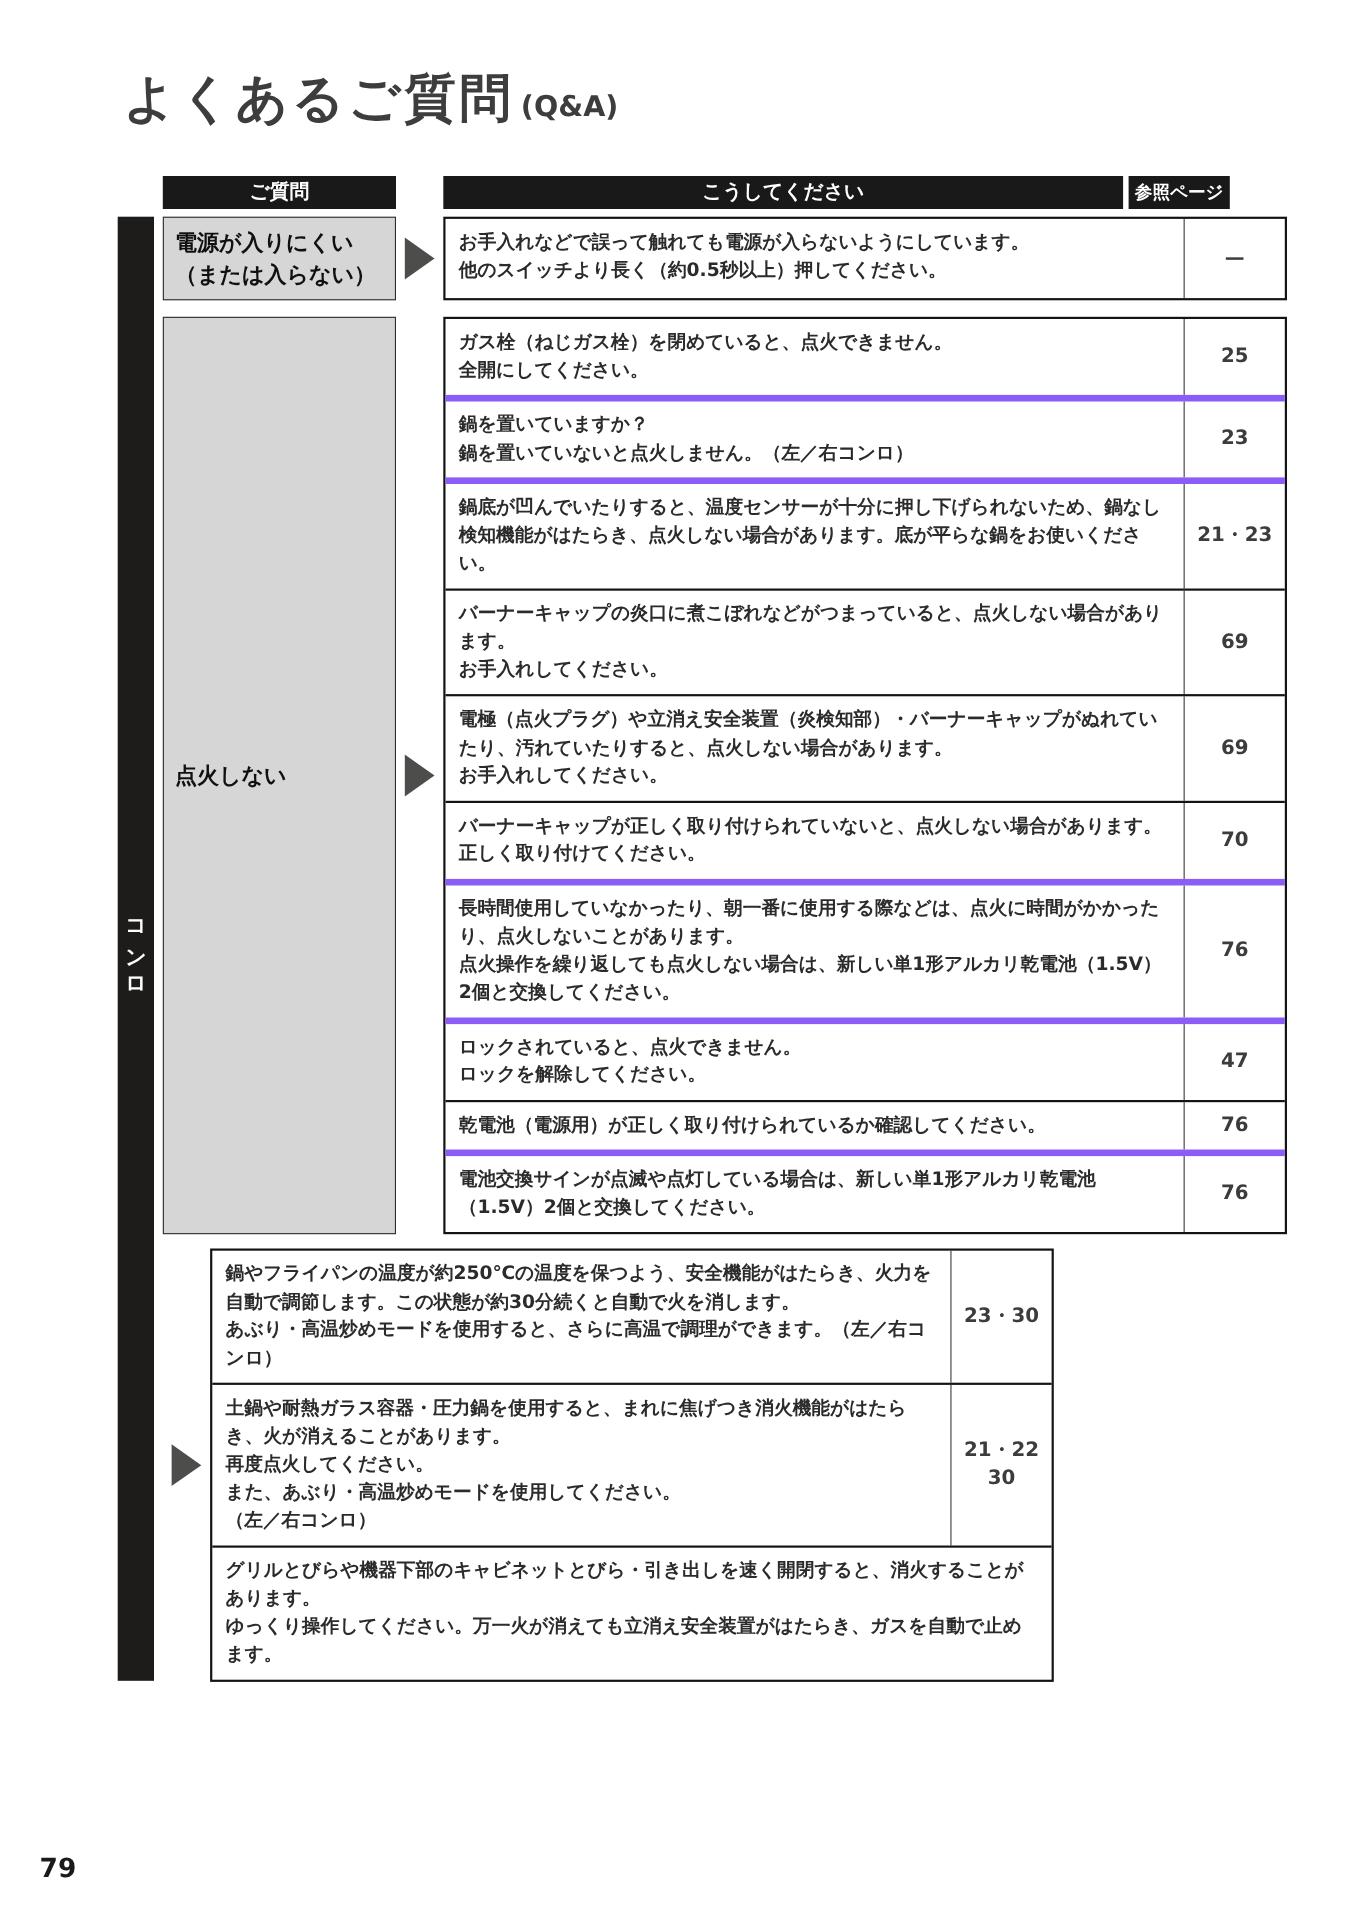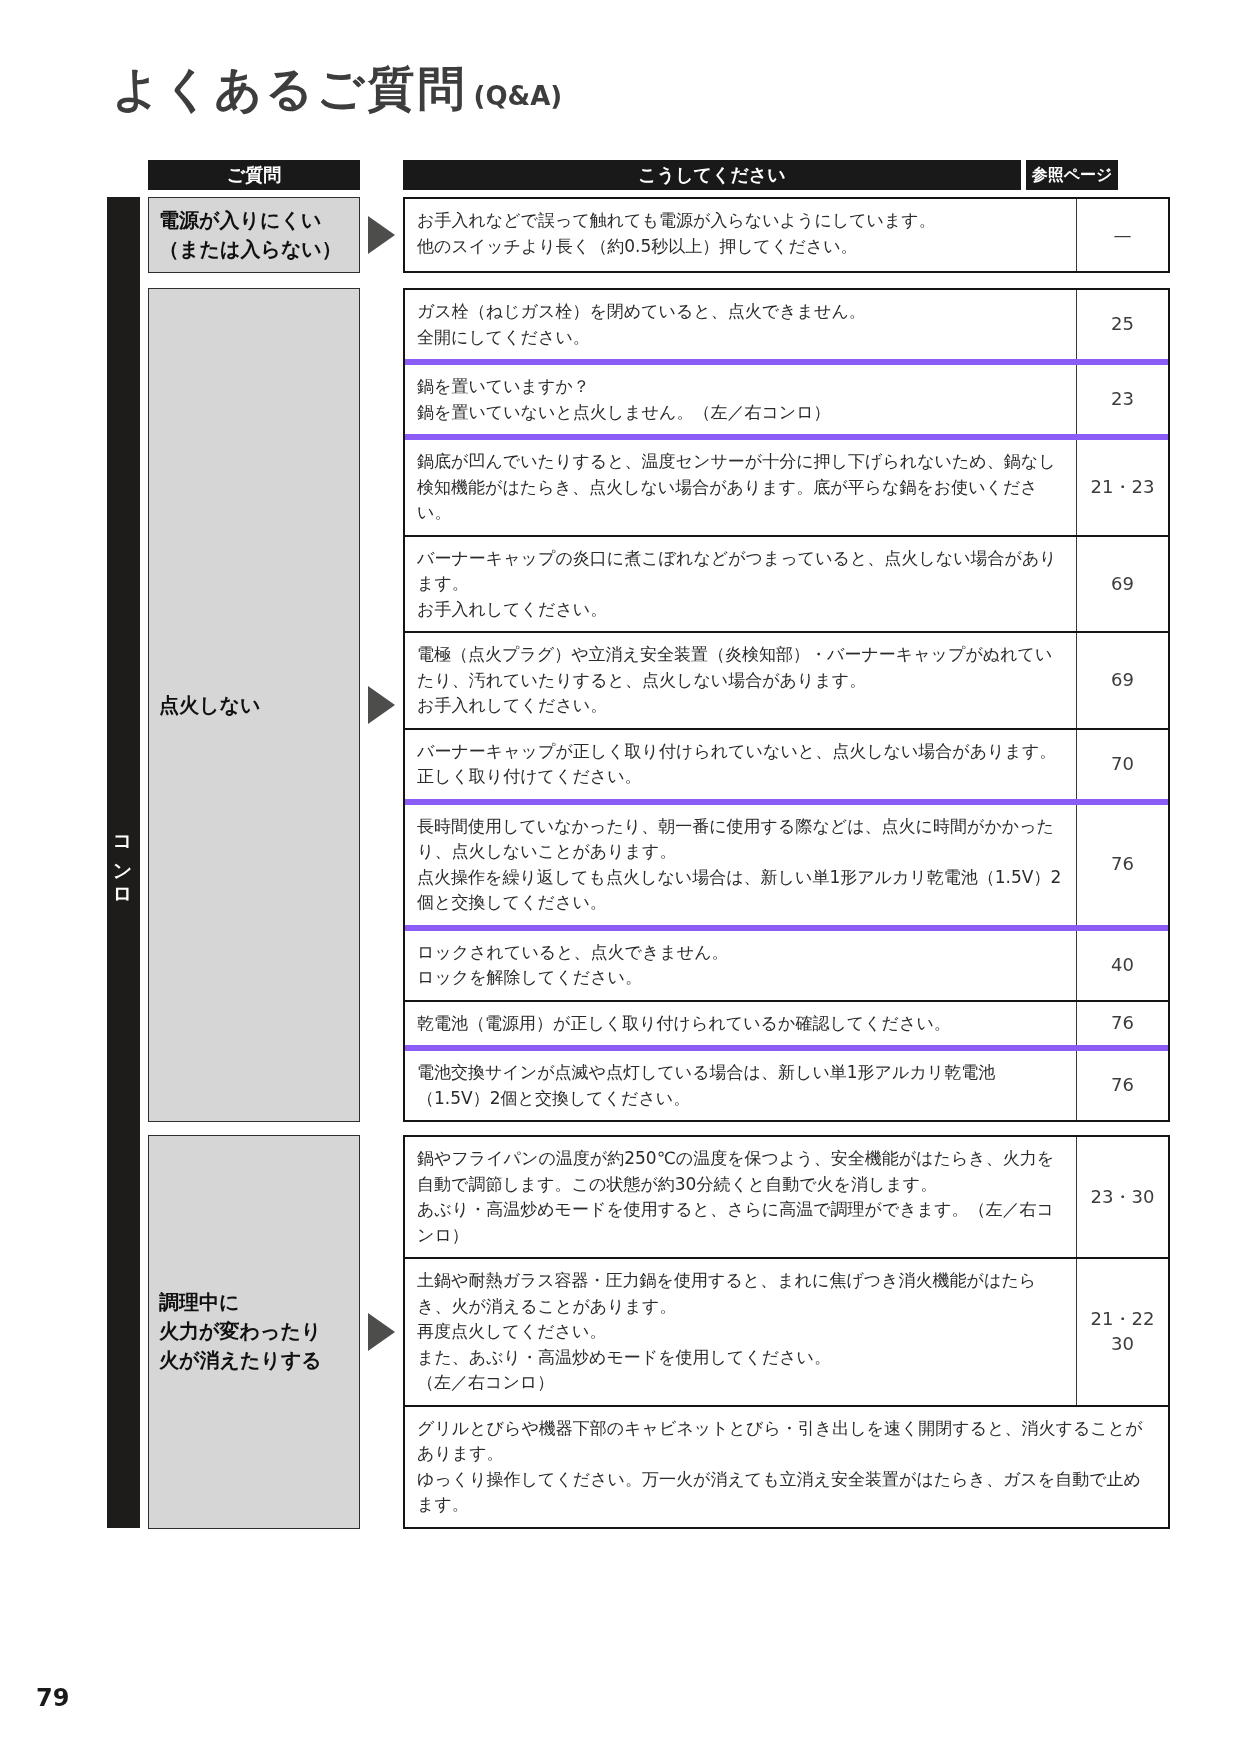--- a/index.html
+++ b/index.html
@@ -81,21 +81,21 @@
 
   .arrow-zone { width: 43px; display: flex; align-items: center; justify-content: center; }
   .arrow {
     width: 0; height: 0;
     border-top: 19px solid transparent;
     border-bottom: 19px solid transparent;
     border-left: 27px solid #4d4d4c;
   }
 
   .a-table { width: 767px; border: 2px solid #141414; background: #fff; display: flex; flex-direction: column; }
-  .a-row { display: flex; align-items: stretch; flex: 1; }
+  .a-row { display: flex; align-items: stretch; flex: 1; font-weight: bold; }
   .a-row + .a-row { border-top: 6px solid #8b5cf6; }
   .a-row.thick { border-top: 2px solid #141414; }
   .a-cell {
     flex: 1;
     padding: 9px 12px;
     font-size: 17px;
     line-height: 1.5;
     color: #2b2b2b;
     white-space: pre-line;
   }
@@ -194,39 +194,34 @@
         <div class="ref-cell">70</div>
       </div>
       <div class="a-row">
         <div class="a-cell">長時間使用していなかったり、朝一番に使用する際などは、点火に時間がかかったり、点火しないことがあります。
 点火操作を繰り返しても点火しない場合は、新しい単1形アルカリ乾電池（1.5V）2個と交換してください。</div>
         <div class="ref-cell">76</div>
       </div>
       <div class="a-row">
         <div class="a-cell">ロックされていると、点火できません。
 ロックを解除してください。</div>
-        <div class="ref-cell">40</div>
+        <div class="ref-cell">47</div>
       </div>
       <div class="a-row thick">
         <div class="a-cell">乾電池（電源用）が正しく取り付けられているか確認してください。</div>
         <div class="ref-cell">76</div>
       </div>
       <div class="a-row">
         <div class="a-cell">電池交換サインが点滅や点灯している場合は、新しい単1形アルカリ乾電池（1.5V）2個と交換してください。</div>
         <div class="ref-cell">76</div>
       </div>
     </div>
   </div>
 
   <div class="group g3">
-    <div class="q-cell">
-      <div class="q-label">調理中に
-火力が変わったり
-火が消えたりする</div>
-    </div>
     <div class="arrow-zone">
       <div class="arrow"></div>
     </div>
     <div class="a-table">
       <div class="a-row">
         <div class="a-cell">鍋やフライパンの温度が約250℃の温度を保つよう、安全機能がはたらき、火力を自動で調節します。この状態が約30分続くと自動で火を消します。
 あぶり・高温炒めモードを使用すると、さらに高温で調理ができます。（左／右コンロ）</div>
         <div class="ref-cell">23・30</div>
       </div>
       <div class="a-row thick">

